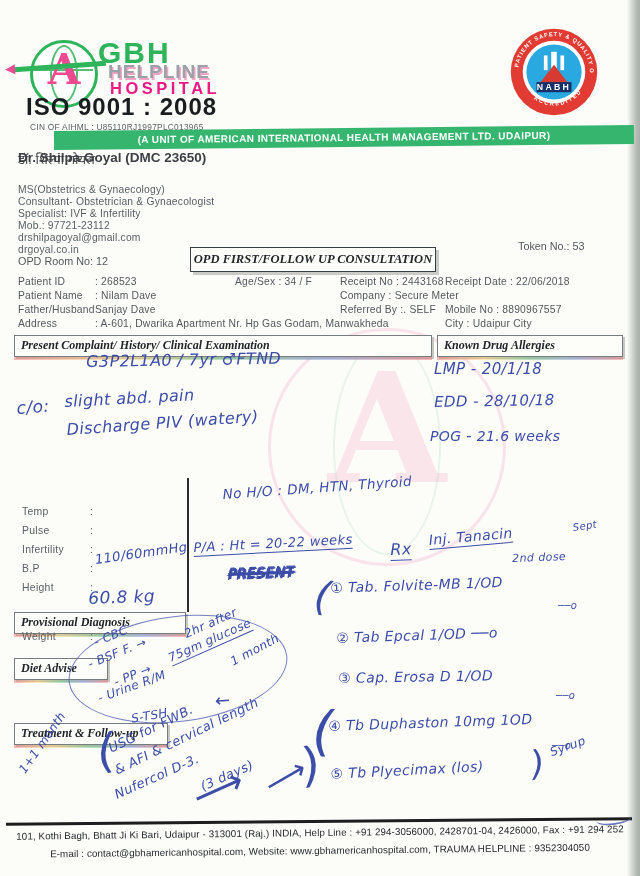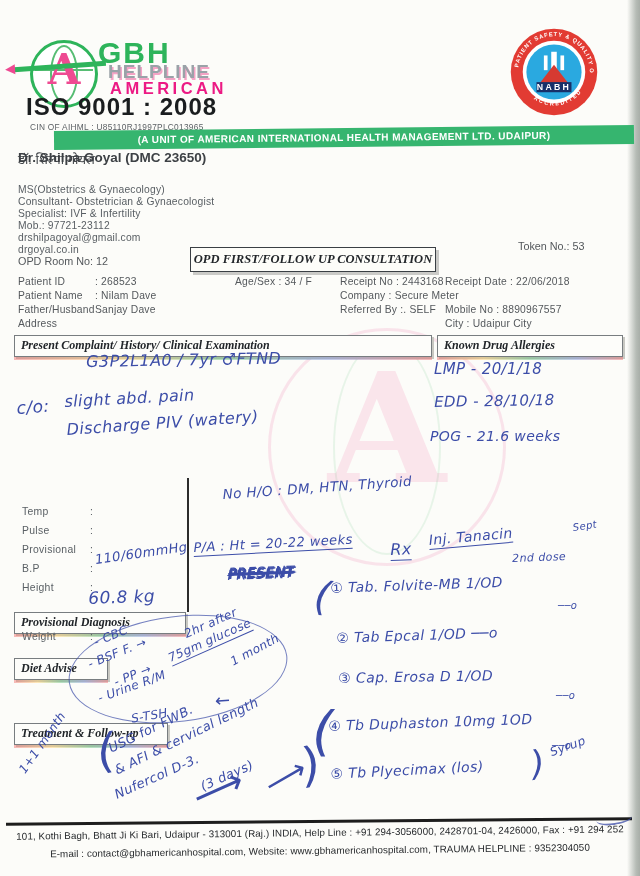--- a/index.html
+++ b/index.html
@@ -94,21 +94,21 @@
   </div>
 
   <div class="globe">
     <div class="globe-mer"></div>
     <div class="globe-par"></div>
     <div class="globe-a">A</div>
   </div>
   <div class="spear"></div>
   <div class="abs t-gbh">GBH</div>
   <div class="abs t-am">HELPLINE</div>
-  <div class="abs t-hosp">AMERICAN</div>
+  <div class="abs t-hosp">HOSPITAL</div>
   <div class="abs t-iso">ISO 9001 : 2008</div>
   <div class="abs t-cin">CIN OF AIHML : U85110RJ1997PLC013965</div>
 
   <svg class="nabh" viewBox="0 0 100 100">
     <circle cx="50" cy="50" r="47" fill="#e23b33"></circle>
     <circle cx="50" cy="50" r="34" fill="#ffffff"></circle>
     <circle cx="50" cy="50" r="30" fill="#2aa9e0"></circle>
     <path id="arcTop" d="M 11,50 A 39,39 0 0 1 89,50" fill="none"></path>
     <path id="arcBot" d="M 14,58 A 37,37 0 0 0 86,58" fill="none"></path>
     <text font-size="6.2" fill="#ffffff" font-weight="bold" letter-spacing="1">
@@ -148,34 +148,35 @@
   <span class="pt" style="left:340px;top:276px">Receipt No : 2443168</span>
   <span class="pt" style="left:445px;top:276px">Receipt Date : 22/06/2018</span>
   <span class="pt" style="left:18px;top:290px">Patient Name</span>
   <span class="pt" style="left:95px;top:290px">: Nilam Dave</span>
   <span class="pt" style="left:340px;top:290px">Company    : Secure Meter</span>
   <span class="pt" style="left:18px;top:304px">Father/Husband</span>
   <span class="pt" style="left:95px;top:304px">Sanjay Dave</span>
   <span class="pt" style="left:340px;top:304px">Referred By :.  SELF</span>
   <span class="pt" style="left:445px;top:304px">Mobile No     : 8890967557</span>
   <span class="pt" style="left:18px;top:318px">Address</span>
+  <span class="pt" style="left:95px;top:318px">: A-601, Dwarika Apartment Nr. Hp Gas Godam, Manwakheda</span>
   <span class="pt" style="left:445px;top:318px">City              : Udaipur City</span>
 
   <div class="hdr-box" style="left:14px;top:335px;width:404px">Present Complaint/ History/ Clinical Examination</div>
   <div class="hdr-box" style="left:437px;top:335px;width:172px">Known Drug Allergies</div>
   <div class="hdr-box" style="left:14px;top:612px;width:158px">Provisional Diagnosis</div>
   <div class="hdr-box" style="left:14px;top:658px;width:80px">Diet Advise</div>
   <div class="hdr-box" style="left:14px;top:723px;width:140px">Treatment &amp; Follow-up</div>
 
   <div class="vdiv"></div>
 
   <div id="vitals-rows">
       <div class="vit-row" style="top: 506px;"><span>Temp</span><span class="vit-colon">:</span></div>
       <div class="vit-row" style="top: 525px;"><span>Pulse</span><span class="vit-colon">:</span></div>
-      <div class="vit-row" style="top: 544px;"><span>Provisional</span><span class="vit-colon">:</span></div>
+      <div class="vit-row" style="top: 544px;"><span>Infertility</span><span class="vit-colon">:</span></div>
       <div class="vit-row" style="top: 563px;"><span>B.P</span><span class="vit-colon">:</span></div>
       <div class="vit-row" style="top: 582px;"><span>Height</span><span class="vit-colon">:</span></div>
       <div class="vit-row" style="top: 631px; text-align: center;"><span>Weight</span><span class="vit-colon">:</span></div>
     </div>
 
   <div id="hw-layer">
       <span class="hw" style="left: 86px; top: 352px; font-size: 16px; transform: rotate(-1deg);">G3P2L1A0 / 7yr ♂FTND</span>
       <span class="hw" style="left: 16px; top: 398px; font-size: 17px; transform: rotate(-4deg);">c/o:</span>
       <span class="hw" style="left: 64px; top: 392px; font-size: 16px; transform: rotate(-3deg);">slight abd. pain</span>
       <span class="hw" style="left: 66px; top: 420px; font-size: 16px; transform: rotate(-4deg);">Discharge PIV (watery)</span>

